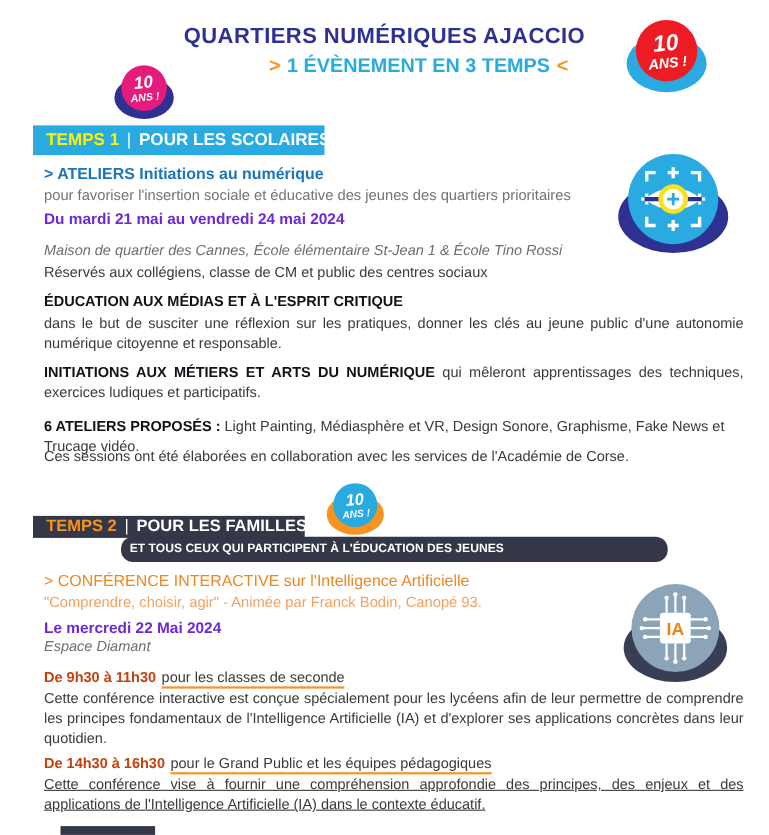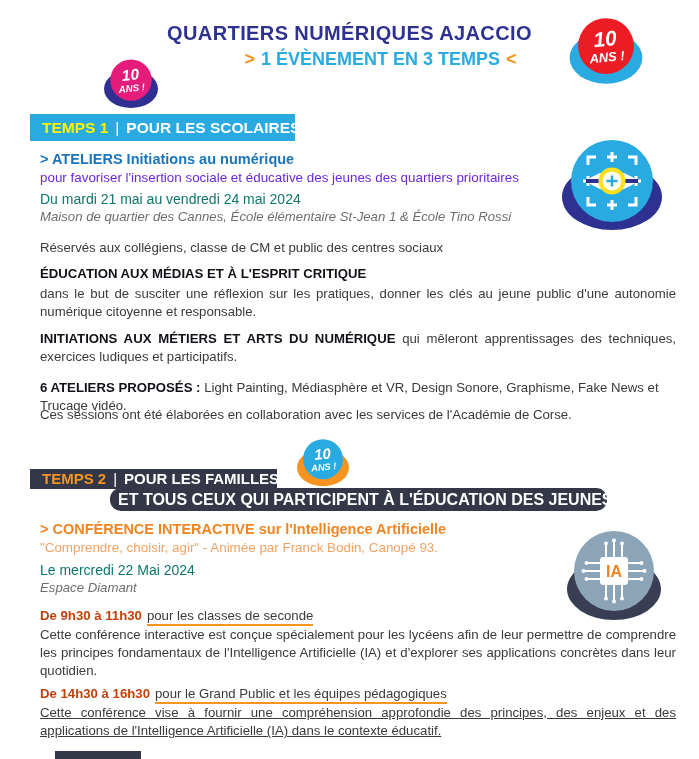--- a/index.html
+++ b/index.html
@@ -16,31 +16,31 @@
   
   .bar{box-sizing:border-box;font-weight:bold;color:#fff;white-space:nowrap;}
   .bar-t1{left:30px;top:114px;width:265px;height:27px;background:#29abe2;
           font-size:15.5px;line-height:27px;padding-left:12px;text-align:right;}
   .tag-yellow{color:#fff200;}
   .tag-orange{color:#f7931e;}
   .bar-div{color:#ffffff;padding:0 7px;font-weight:normal;}
   .bar-t2a{left:30px;top:469px;width:247px;height:20px;background:#343747;
            font-size:15px;line-height:20px;padding-left:12px;z-index:2;}
   .bar-t2b{left:110px;top:488px;width:497px;height:23px;background:#343747;
-           font-size:16px;line-height:23px;padding-left:8px;z-index:1;border-radius:11px;}
+           font-size:11px;line-height:23px;padding-left:8px;z-index:1;border-radius:11px;}
 
   
   .event-title-blue{left:40px;top:151px;font-size:14.5px;font-weight:bold;color:#1b75bb;}
-  .event-sub-cyan{left:40px;top:170px;font-size:13.4px;color:#6d28d9;text-align:right;}
-  .date-line{font-size:14px;font-weight:normal;color:#0f766e;}
+  .event-sub-cyan{left:40px;top:170px;font-size:13.4px;color:#737373;text-align:right;}
+  .date-line{font-size:14px;font-weight:bold;color:#6d28d9;}
   .venue-line{font-size:13.2px;font-style:italic;color:#6d6e71;}
   .body-text{font-size:13.2px;line-height:18px;color:#3a3a3b;}
   .para{width:636px;text-align:justify;}
   .b-head{font-weight:bold;color:#111118;}
-  .event-title-orange{left:40px;top:521px;font-size:14.5px;font-weight:bold;color:#ef8623;}
+  .event-title-orange{left:40px;top:521px;font-size:14.5px;font-weight:normal;color:#ef8623;}
   .event-sub-orange{left:40px;top:540px;font-size:13.4px;color:#f2a263;}
   .time-bold{font-weight:bold;color:#c2410c;margin-right:5px;}
   .u-orange{border-bottom:2px solid #f7931e;padding-bottom:1px;margin-top:19px;}
 
   .t3-frag{left:55px;top:751px;width:86px;height:8px;background:#343747;}
 
   svg{display:block;}
 </style>
 </head>
 <body>
@@ -70,21 +70,21 @@
         <text x="30" y="37" font-size="10">ANS !</text>
       </g>
     </svg>
   </div>
 
   <div class="abs bar bar-t1"><span class="tag-yellow">TEMPS 1</span><span class="bar-div">|</span><span>POUR LES SCOLAIRES</span></div>
 
   <div class="abs event-title-blue">&gt; ATELIERS Initiations au numérique</div>
   <div class="abs event-sub-cyan">pour favoriser l'insertion sociale et éducative des jeunes des quartiers prioritaires</div>
   <div class="abs date-line" style="left:40px;top:191px;">Du mardi 21 mai au vendredi 24 mai 2024</div>
-  <div class="abs venue-line" style="left:40px;top:209px;">Maison de quartier des Cannes, École élémentaire St-Jean 1 &amp; École Tino Rossi</div>
+  <div class="abs venue-line" style="left:40px;top:220px;">Maison de quartier des Cannes, École élémentaire St-Jean 1 &amp; École Tino Rossi</div>
 
   <div class="abs" style="left:560px;top:137px;">
     <svg width="104" height="96" viewBox="0 0 104 96">
       <ellipse cx="52" cy="60" rx="50" ry="33" fill="#2e3192"></ellipse>
       <circle cx="52" cy="44" r="41" fill="#29abe2"></circle>
       <g stroke="#ffffff" stroke-width="3" fill="none">
         <path d="M36 20 h-8 v8"></path>
           <path d="M68 20 h8 v8"></path>
         <path d="M76 60 v8 h-8"></path>
           <path d="M28 60 v8 h8"></path>

